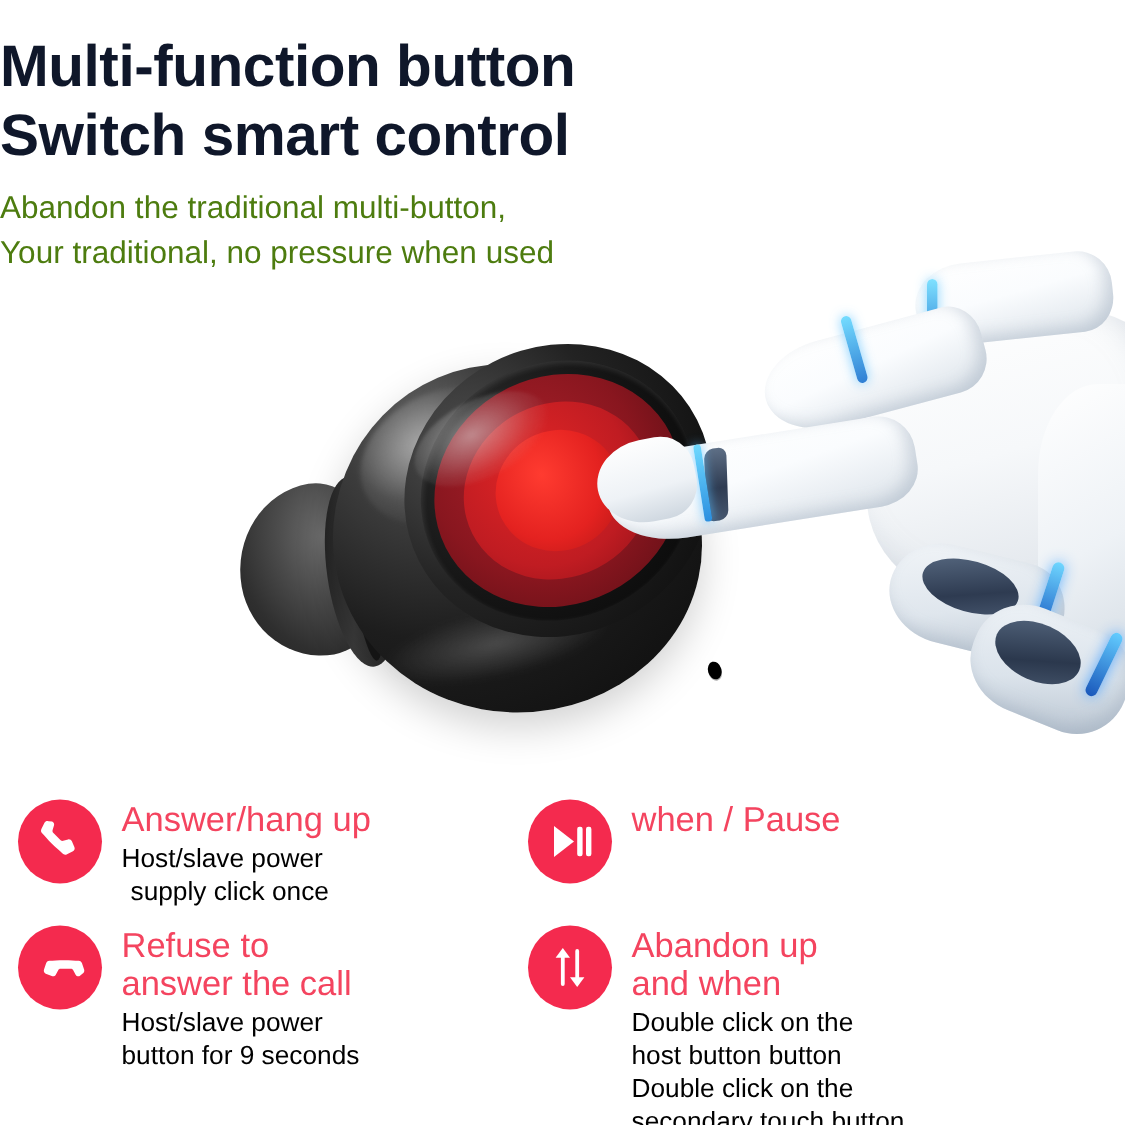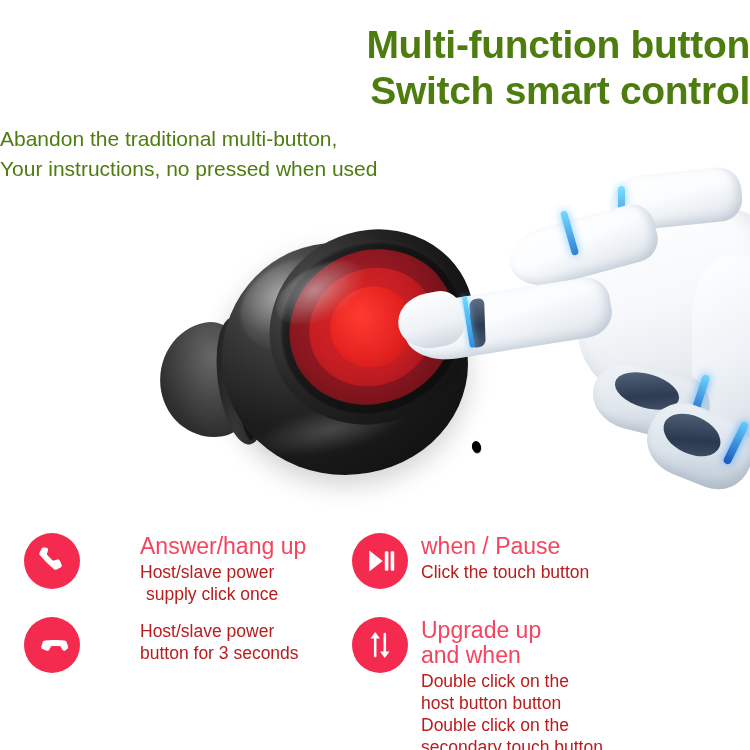--- a/index.html
+++ b/index.html
@@ -17,22 +17,22 @@
     font-family: "Liberation Sans", sans-serif;
     -webkit-font-smoothing: antialiased;
   }
 
   
   .headline {
     position: absolute;
     left: 0;
     top: 22px;
     width: 750px;
-    text-align: right;
-    color: #4d7c0f;
+    text-align: left;
+    color: #0f172a;
     font-weight: bold;
     font-size: 39px;
     line-height: 46px;
     letter-spacing: -0.3px;
   }
   .headline .line2 { display: block; }
 
   .subhead {
     position: absolute;
     left: 0;
@@ -346,21 +346,21 @@
     left: 0;
     top: 520px;
     width: 750px;
     height: 230px;
   }
   .feature {
     position: absolute;
     display: flex;
     align-items: flex-start;
   }
-  .fx-l { left: 24px; gap: 47px; }
+  .fx-l { left: 12px; }
   .fx-r { left: 352px; }
   .fy-t { top: 13px; }
   .fy-b { top: 97px; }
 
   .badge {
     flex: 0 0 auto;
     width: 56px;
     height: 56px;
     border-radius: 50%;
     background: #f42a4e;
@@ -373,41 +373,41 @@
 
   .f-text { padding-top: 1px; }
   .f-title {
     color: #f4445f;
     font-size: 23px;
     line-height: 25px;
     font-weight: normal;
     white-space: nowrap;
   }
   .f-desc {
-    color: #b91c1c;
+    color: #000000;
     font-size: 17.5px;
     line-height: 22px;
     margin-top: 2px;
     white-space: nowrap;
   }
   .f-desc span { display: block; }
 </style>
 </head>
 <body>
 
 <div id="page">
 
   <div class="headline">
     <span>Multi-function button</span>
     <span class="line2">Switch smart control</span>
   </div>
 
   <div class="subhead">
     <span>Abandon the traditional multi-button,</span>
-    <span>Your instructions, no pressed when used</span>
+    <span>Your traditional, no pressure when used</span>
   </div>
 
   <div class="scene">
 
     <div class="bud-wrap">
       <div class="ear-tip"></div>
       <div class="ear-tip-seam"></div>
       <div class="ear-tip-ring"></div>
       <div class="ear-tip-hl"></div>
 
@@ -472,54 +472,55 @@
     <div class="feature fx-r fy-t">
       <div class="badge">
         <svg width="32" height="32" viewBox="0 0 24 24" aria-hidden="true">
           <path fill="#ffffff" d="M4 4.2 14 12 4 19.8z"></path>
           <rect fill="#ffffff" x="15.6" y="4.6" width="2.7" height="14.8" rx="1.1"></rect>
           <rect fill="#ffffff" x="20" y="4.6" width="2.7" height="14.8" rx="1.1"></rect>
         </svg>
       </div>
       <div class="f-text">
         <div class="f-title">when / Pause</div>
-        <div class="f-desc">
-          <span>Click the touch button</span>
-        </div>
       </div>
     </div>
 
     <div class="feature fx-l fy-b">
       <div class="badge">
         <svg width="34" height="34" viewBox="0 0 24 24" aria-hidden="true">
           <g transform="rotate(135 12 12)">
             <path fill="#ffffff" d="M6.6 2.5c-.7-.3-1.5 0-1.9.7L3.3 6c-.4.7-.3 1.6.3 2.1 1.1 1.1 2.6 3 4.6 5s3.9 3.5 5 4.6c.5.6 1.4.7 2.1.3l2.8-1.4c.7-.4 1-1.2.7-1.9l-1.2-2.8c-.3-.7-1.1-1.1-1.8-.9l-2.3.7c-.4.1-.9 0-1.2-.3l-3.5-3.5c-.3-.3-.4-.8-.3-1.2l.7-2.3c.2-.7-.2-1.5-.9-1.8L6.6 2.5z"></path>
           </g>
         </svg>
       </div>
       <div class="f-text">
+        <div class="f-title">
+          <span style="display:block">Refuse to</span>
+          <span style="display:block">answer the call</span>
+        </div>
         <div class="f-desc">
           <span>Host/slave power</span>
-          <span>button for 3 seconds</span>
+          <span>button for 9 seconds</span>
         </div>
       </div>
     </div>
 
     <div class="feature fx-r fy-b">
       <div class="badge">
         <svg width="32" height="32" viewBox="0 0 24 24" aria-hidden="true">
           <path fill="none" stroke="#ffffff" stroke-width="1.9" stroke-linecap="round" d="M8.4 20.3V4.4"></path>
           <path fill="#ffffff" d="M8.4 2.2 12 7.1H4.8z"></path>
           <path fill="none" stroke="#ffffff" stroke-width="1.9" stroke-linecap="round" d="M15.6 3.7v15.9"></path>
           <path fill="#ffffff" d="M15.6 21.8 12 16.9h7.2z"></path>
         </svg>
       </div>
       <div class="f-text">
         <div class="f-title">
-          <span style="display:block">Upgrade up</span>
+          <span style="display:block">Abandon up</span>
           <span style="display:block">and when</span>
         </div>
         <div class="f-desc">
           <span>Double click on the</span>
           <span>host button button</span>
           <span>Double click on the</span>
           <span>secondary touch button</span>
         </div>
       </div>
     </div>

